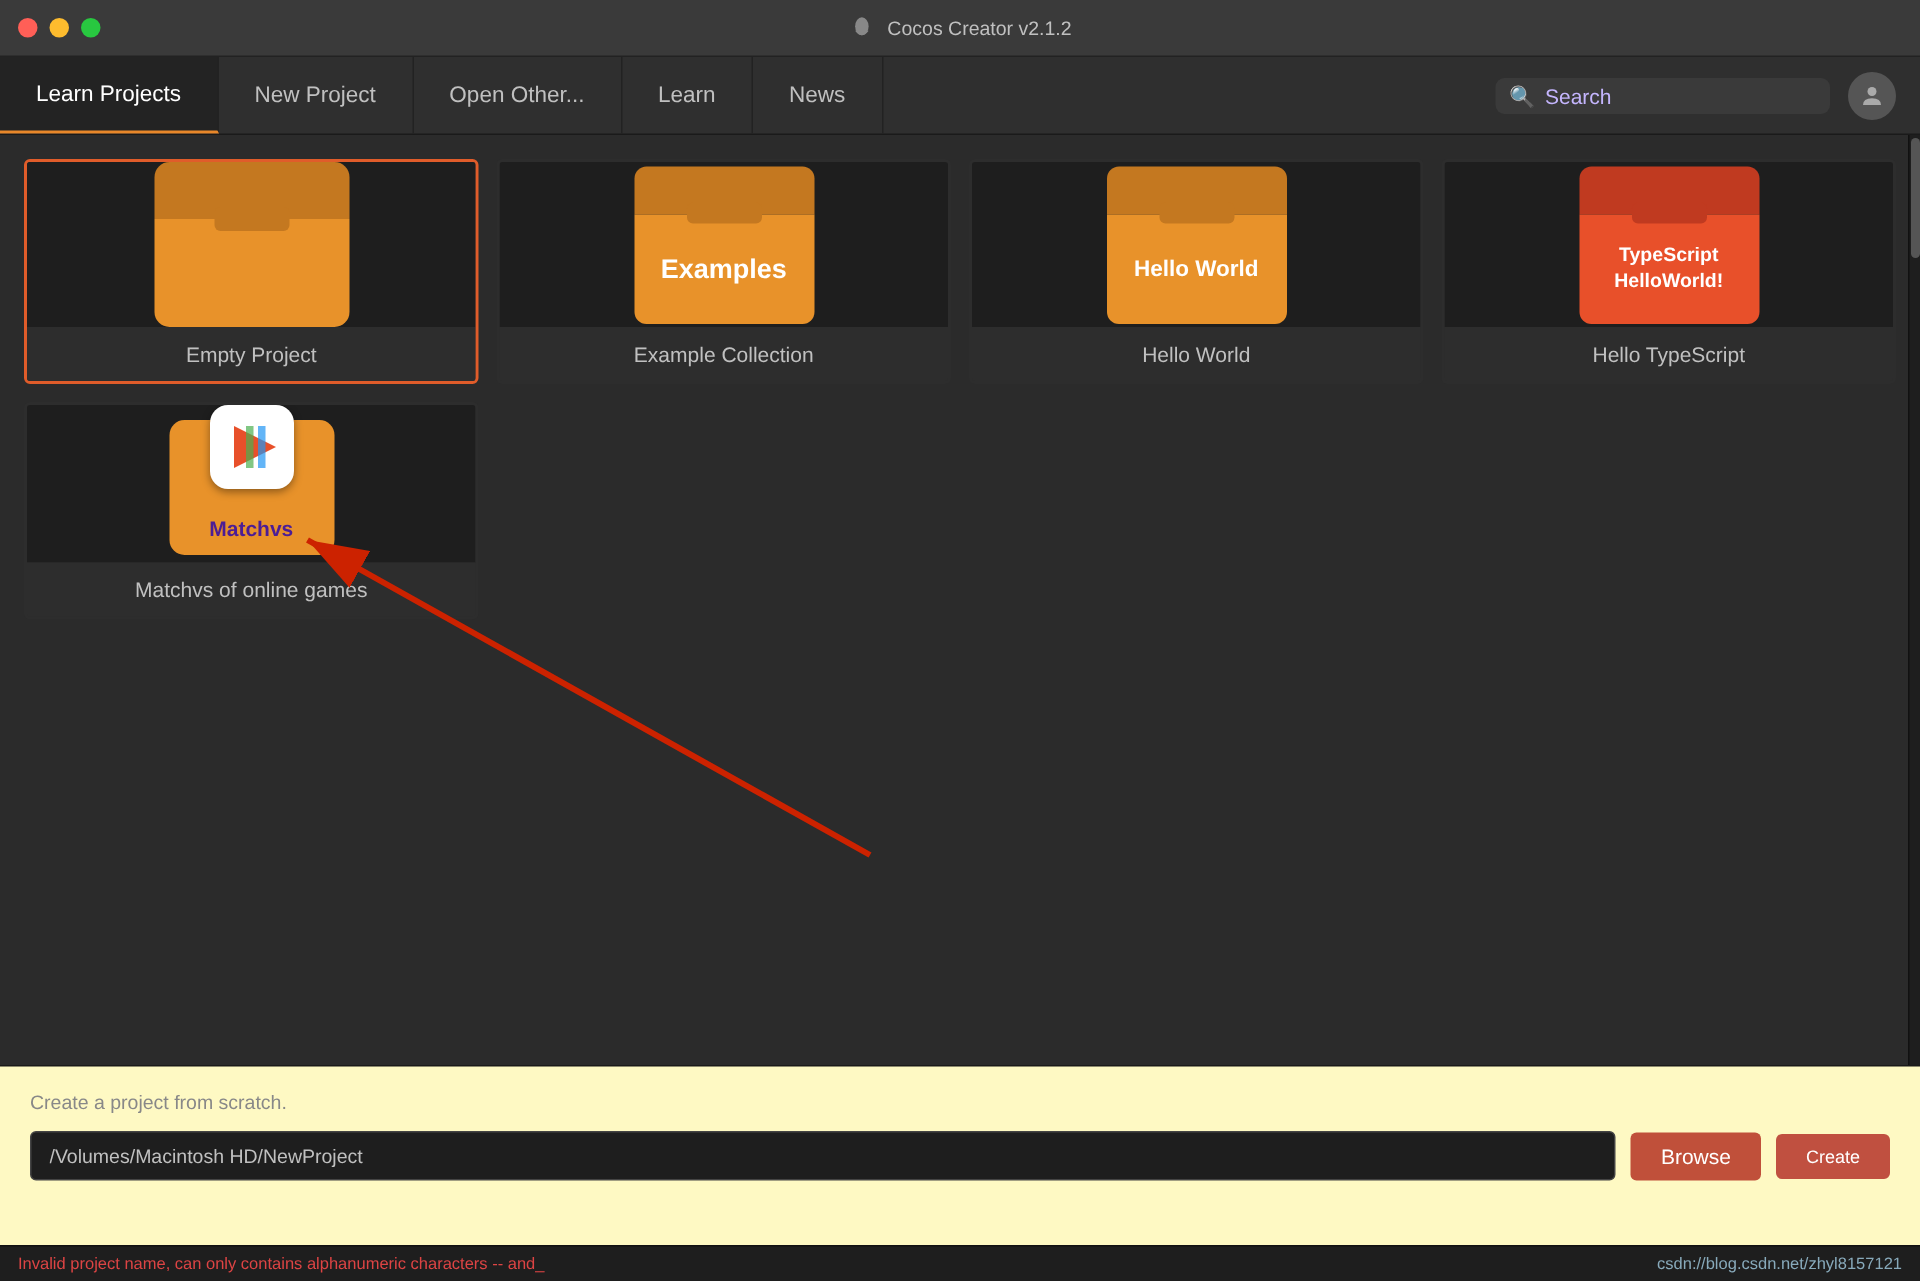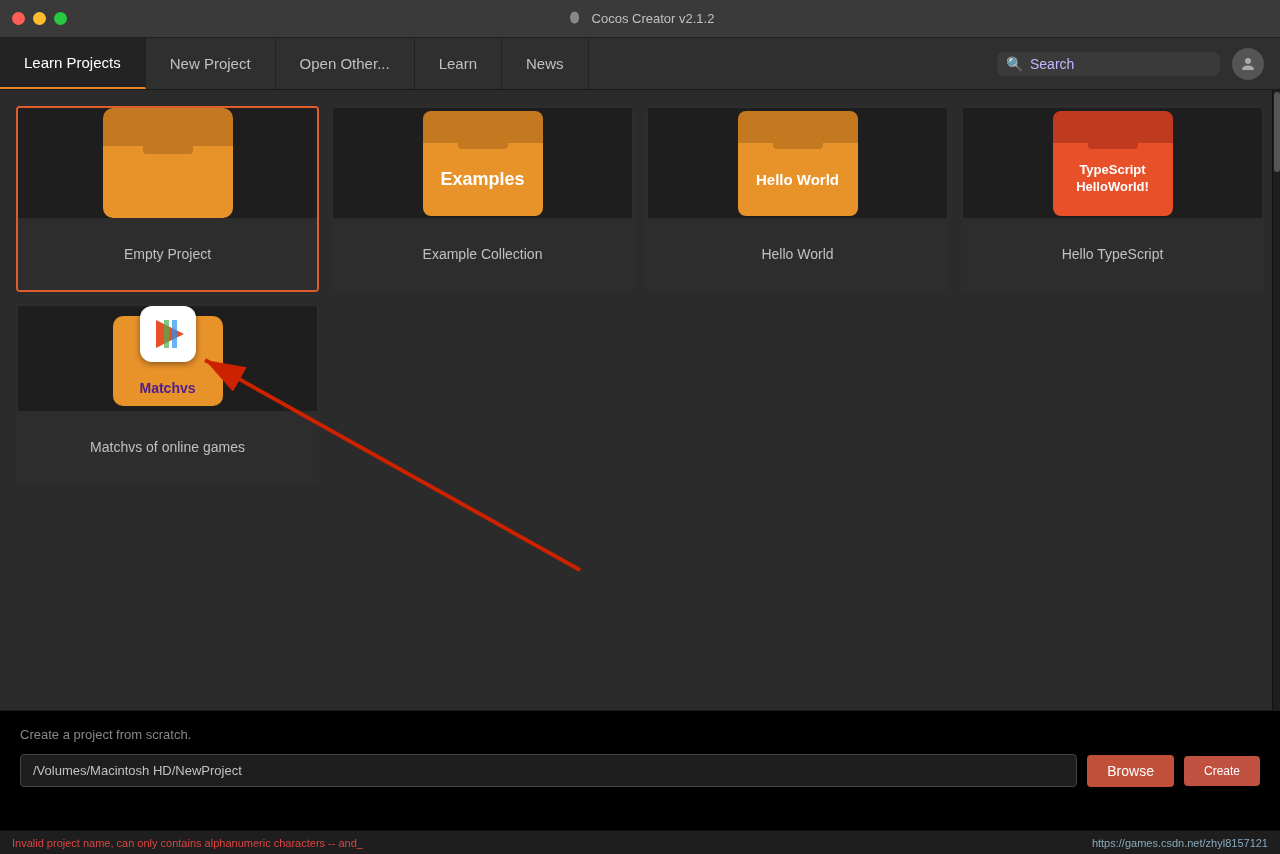--- a/index.html
+++ b/index.html
@@ -129,21 +129,21 @@
       flex: 1;
       width: 100%;
       display: flex;
       align-items: center;
       justify-content: center;
       background: #1e1e1e;
     }
 
     .card-label {
       width: 100%;
-      padding: 28px 8px;
+      padding: 10px 8px;
       text-align: center;
       font-size: 14px;
       color: #c0c0c0;
       background: #2d2d2d;
       flex-shrink: 0;
     }
 
     
     .box-icon {
       width: 130px;
@@ -156,21 +156,21 @@
       position: absolute;
       top: 0;
       left: 0;
       width: 100%;
       height: 100%;
       pointer-events: none;
     }
 
     
     .bottom-bar {
-      background: #000000;
+      background: #fef9c3;
       height: 120px;
       border-top: 1px solid #1a1a1a;
       padding: 16px 20px;
       display: flex;
       flex-direction: column;
       gap: 12px;
     }
     .bottom-desc {
       font-size: 13px;
       color: #888;
@@ -410,14 +410,14 @@
   <div class="bottom-desc">Create a project from scratch.</div>
   <div class="bottom-row">
     <input class="path-input" type="text" value="/Volumes/Macintosh HD/NewProject" style="">
     <button class="btn-browse">Browse</button>
     <button class="btn-create">Create</button>
   </div>
 </div>
 
 <div class="status-bar">
   <span class="status-error">Invalid project name, can only contains alphanumeric characters -- and_</span>
-  <span class="status-link">https://games.csdn.net/zhyl8157121</span>
+  <span class="status-link">csdn://blog.csdn.net/zhyl8157121</span>
 </div>
 
 </body></html>

